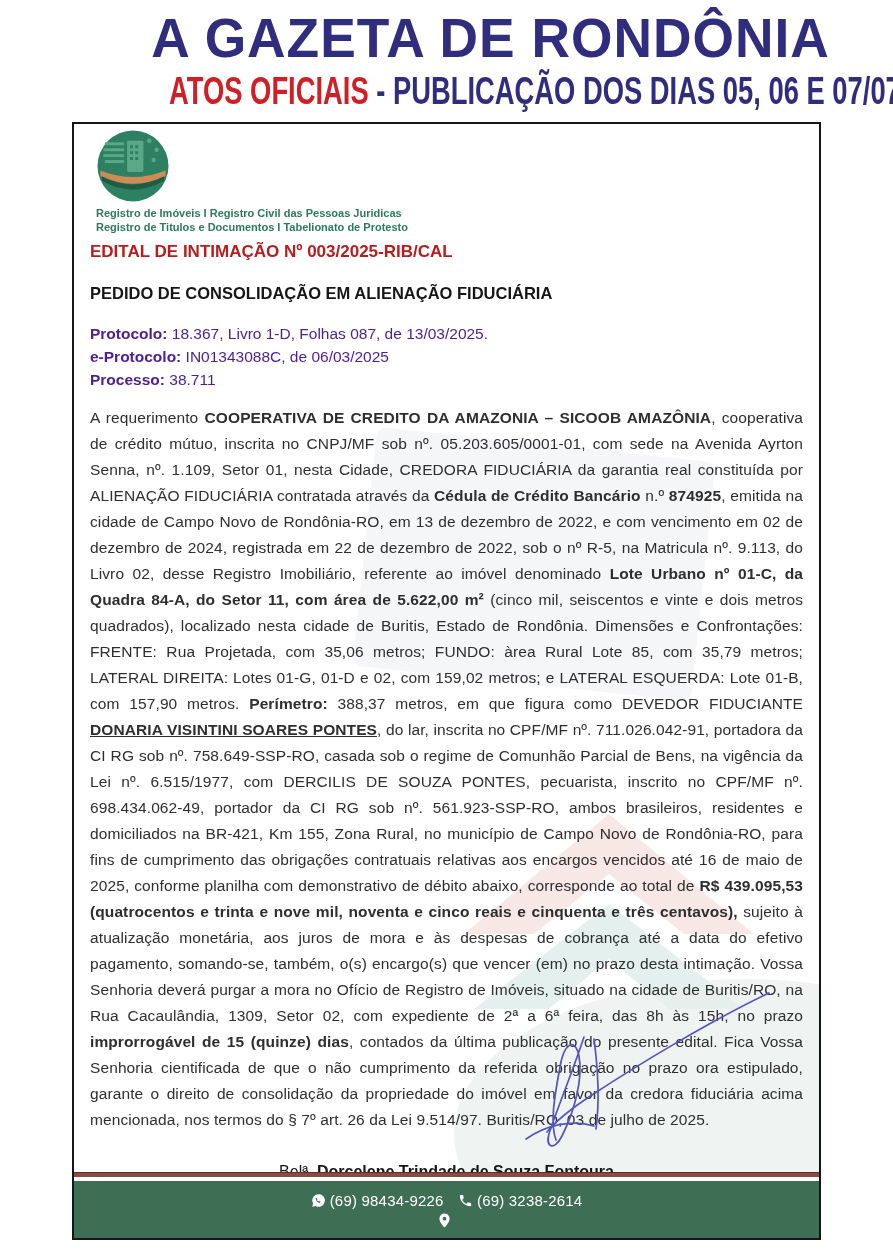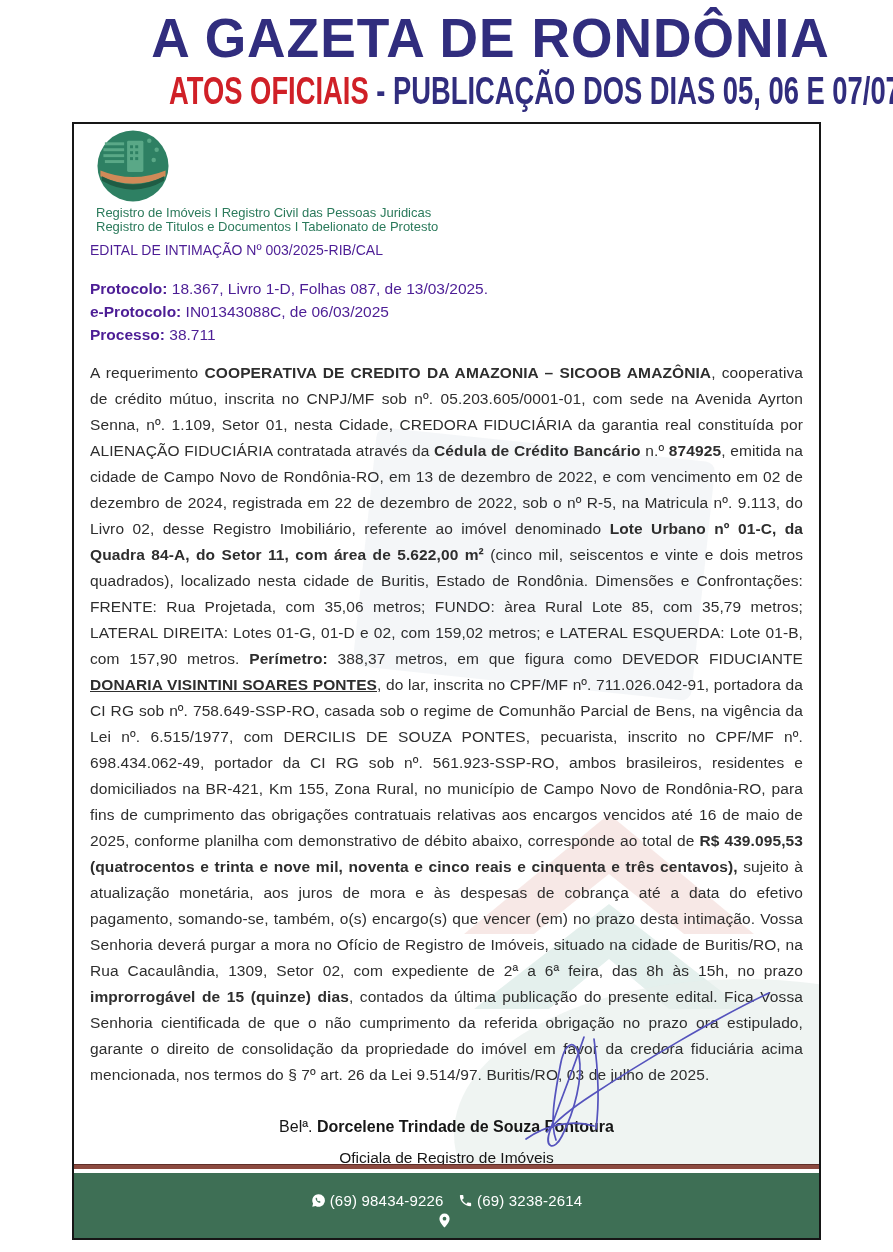--- a/index.html
+++ b/index.html
@@ -29,43 +29,43 @@
   .wm{position:absolute;z-index:1;}
   .wm-block{left:290px;top:320px;width:340px;height:240px;background:#e9eef1;opacity:.5;transform:rotate(6deg);border-radius:10px;}
   .wm-ellipse{left:380px;top:855px;width:580px;height:310px;background:#e7eeeb;opacity:.65;border-radius:50%;}
   .wm-svg{left:350px;top:660px;opacity:.55;}
   
   .logo-area{position:relative;height:110px;}
   .logo-circle{position:absolute;left:6px;top:5px;}
   .logo-word{position:absolute;left:96px;top:6px;}
   .logo-cartorio{color:#2b7a5b;font-size:25px;font-weight:700;letter-spacing:4px;line-height:26px;}
   .logo-buritis{color:#8e3e36;font-size:44px;font-weight:800;letter-spacing:3px;line-height:41px;}
-  .logo-captions{position:absolute;left:6px;top:82px;color:#2b7a5b;font-size:13px;line-height:14px;font-weight:400;}
+  .logo-captions{position:absolute;left:6px;top:82px;color:#2b7a5b;font-size:11px;line-height:14px;font-weight:700;}
   
-  .edital{font-size:14px;font-weight:400;color:#4c1d95;margin:8px 0 0 0;}
+  .edital{font-size:17px;font-weight:700;color:#b91c1c;margin:8px 0 0 0;}
   .pedido{font-size:16.5px;font-weight:700;color:#161616;margin:22px 0 0 0;}
   .protocol{margin-top:19px;font-size:15.5px;line-height:23px;color:#4c1d95;}
   .protocol b{font-weight:700;}
   
   .body-text{
     margin:14px 0 0 0;font-size:15.5px;line-height:26px;text-align:justify;
     color:#2e2e2e;letter-spacing:0.1px;
   }
   .sig-name{text-align:center;margin-top:30px;font-size:16px;color:#161616;}
   .sig-name b{font-weight:700;}
   .sig-role{text-align:center;margin-top:13px;font-size:15.5px;color:#161616;}
   
   .signature{position:absolute;left:310px;top:855px;z-index:4;}
   
   .card-footer{position:absolute;left:0;right:0;bottom:0;z-index:5;}
   .stripe-maroon{height:4px;background:#8c4a40;border-top:1px solid #5f2f29;}
   .stripe-white{height:4px;background:#ffffff;}
   .green-band{
     background:#3e6f55;color:#ffffff;text-align:center;
-    padding:18px 0 7px;font-size:15px;line-height:20px;letter-spacing:0.2px;
+    padding:10px 0 7px;font-size:15px;line-height:20px;letter-spacing:0.2px;
   }
   .icon{display:inline-block;vertical-align:-2px;margin:0 4px 0 10px;}
   .icon:first-child{margin-left:0;}
 </style>
 </head>
 <body>
 
 <header class="masthead">
   <div class="masthead-title">A GAZETA DE RONDÔNIA</div>
   <div class="masthead-subtitle"><span class="sub-red">ATOS OFICIAIS</span><span class="sub-blue"> - PUBLICAÇÃO DOS DIAS 05, 06 E 07/07/2025</span></div>
@@ -106,20 +106,21 @@
         <path d="M6,56 Q50,74 94,56 L94,64 Q50,84 6,64 Z" fill="#d08a58"></path>
         <path d="M8,64 Q50,86 92,64 L92,70 Q50,94 8,70 Z" fill="#1f5c44"></path>
       </svg>
       <div class="logo-captions">
         <div>Registro de Imóveis I Registro Civil das Pessoas Juridicas</div>
         <div>Registro de Titulos e Documentos I Tabelionato de Protesto</div>
       </div>
     </div>
 
     <h1 class="edital">EDITAL DE INTIMAÇÃO Nº 003/2025-RIB/CAL</h1>
+    <h2 class="pedido">PEDIDO DE CONSOLIDAÇÃO EM ALIENAÇÃO FIDUCIÁRIA</h2>
 
     <div class="protocol">
       <div><b>Protocolo:</b><span> 18.367, Livro 1-D, Folhas 087, de 13/03/2025.</span></div>
       <div><b>e-Protocolo:</b><span> IN01343088C, de 06/03/2025</span></div>
       <div><b>Processo:</b><span> 38.711</span></div>
     </div>
 
     <p class="body-text"><span>A requerimento </span><span style="font-weight: 700;">COOPERATIVA DE CREDITO DA AMAZONIA – SICOOB AMAZÔNIA</span><span>, cooperativa de crédito mútuo, inscrita no CNPJ/MF sob nº. 05.203.605/0001-01, com sede na Avenida Ayrton Senna, nº. 1.109, Setor 01, nesta Cidade, CREDORA FIDUCIÁRIA da garantia real constituída por ALIENAÇÃO FIDUCIÁRIA contratada através da </span><span style="font-weight: 700;">Cédula de Crédito Bancário</span><span> n.º </span><span style="font-weight: 700;">874925</span><span>, emitida na cidade de Campo Novo de Rondônia-RO, em 13 de dezembro de 2022, e com vencimento em 02 de dezembro de 2024, registrada em 22 de dezembro de 2022, sob o nº R-5, na Matricula nº. 9.113, do Livro 02, desse Registro Imobiliário, referente ao imóvel denominado </span><span style="font-weight: 700;">Lote Urbano nº 01-C, da Quadra 84-A, do Setor 11, com área de 5.622,00 m²</span><span> (cinco mil, seiscentos e vinte e dois metros quadrados), localizado nesta cidade de Buritis, Estado de Rondônia. Dimensões e Confrontações: FRENTE: Rua Projetada, com 35,06 metros; FUNDO: àrea Rural Lote 85, com 35,79 metros; LATERAL DIREITA: Lotes 01-G, 01-D e 02, com 159,02 metros; e LATERAL ESQUERDA: Lote 01-B, com 157,90 metros. </span><span style="font-weight: 700;">Perímetro:</span><span> 388,37 metros, em que figura como DEVEDOR FIDUCIANTE </span><span style="font-weight: 700; text-decoration: underline;">DONARIA VISINTINI SOARES PONTES</span><span>, do lar, inscrita no CPF/MF nº. 711.026.042-91, portadora da CI RG sob nº. 758.649-SSP-RO, casada sob o regime de Comunhão Parcial de Bens, na vigência da Lei nº. 6.515/1977, com DERCILIS DE SOUZA PONTES, pecuarista, inscrito no CPF/MF nº. 698.434.062-49, portador da CI RG sob nº. 561.923-SSP-RO, ambos brasileiros, residentes e domiciliados na BR-421, Km 155, Zona Rural, no município de Campo Novo de Rondônia-RO, para fins de cumprimento das obrigações contratuais relativas aos encargos vencidos até 16 de maio de 2025, conforme planilha com demonstrativo de débito abaixo, corresponde ao total de </span><span style="font-weight: 700;">R$ 439.095,53 (quatrocentos e trinta e nove mil, noventa e cinco reais e cinquenta e três centavos),</span><span> sujeito à atualização monetária, aos juros de mora e às despesas de cobrança até a data do efetivo pagamento, somando-se, também, o(s) encargo(s) que vencer (em) no prazo desta intimação. Vossa Senhoria deverá purgar a mora no Ofício de Registro de Imóveis, situado na cidade de Buritis/RO, na Rua Cacaulândia, 1309, Setor 02, com expediente de 2ª a 6ª feira, das 8h às 15h, no prazo </span><span style="font-weight: 700;">improrrogável de 15 (quinze) dias</span><span>, contados da última publicação do presente edital. Fica Vossa Senhoria cientificada de que o não cumprimento da referida obrigação no prazo ora estipulado, garante o direito de consolidação da propriedade do imóvel em favor da credora fiduciária acima mencionada, nos termos do § 7º art. 26 da Lei 9.514/97. Buritis/RO, 03 de julho de 2025.</span></p>
 
     <div class="sig-name"><span>Belª. </span><b>Dorcelene Trindade de Souza Fontoura</b></div>

